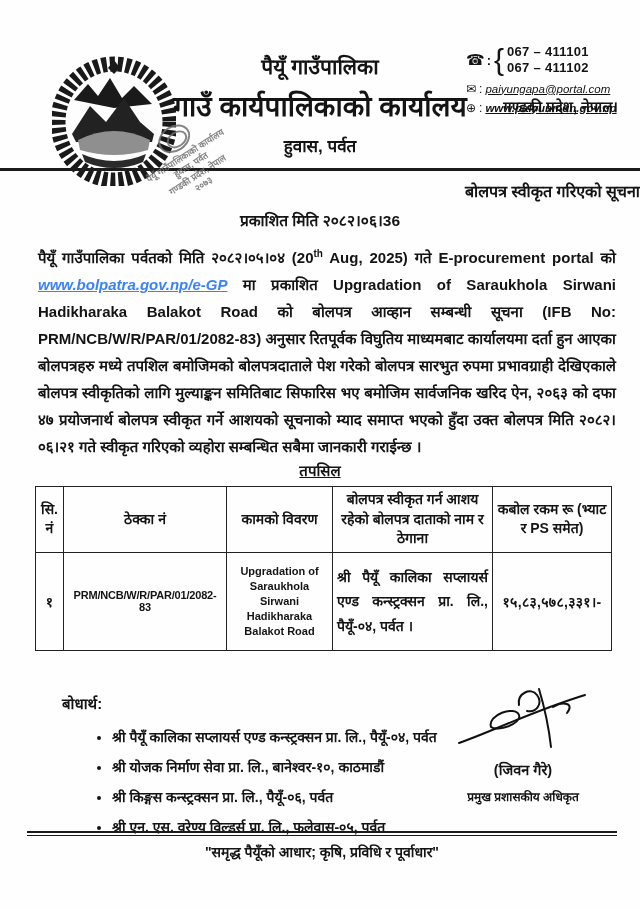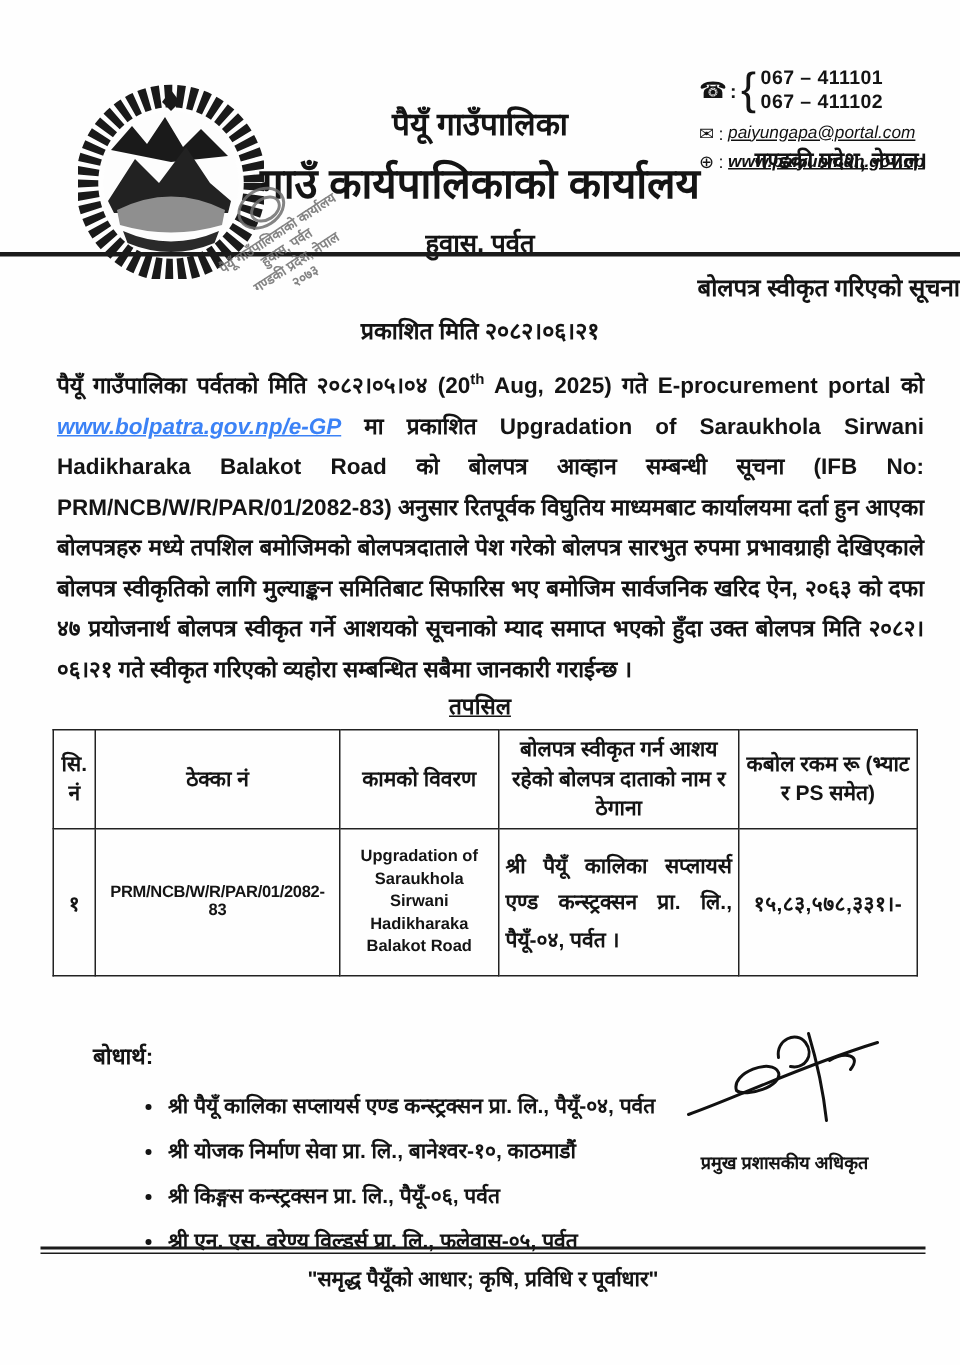--- a/index.html
+++ b/index.html
@@ -5,21 +5,21 @@
   * { margin:0; padding:0; box-sizing:border-box; }
   html,body { background:#e8e8e6; }
   .page {
     position:relative; width:640px; height:910px; margin:0 auto;
     background:#fefefe; color:#141414; overflow:hidden;
     font-family:"Liberation Sans","DejaVu Sans",sans-serif;
   }
   
   .letterhead { position:relative; height:168px; }
   .emblem { position:absolute; left:52px; top:56px; width:124px; height:130px; }
-  .head-center { position:absolute; left:170px; top:68px; width:300px; text-align:center; }
+  .head-center { position:absolute; left:170px; top:52px; width:300px; text-align:center; }
   .muni   { font-size:21px; font-weight:700; }
   .office { font-size:28px; font-weight:700; margin-top:6px; white-space:nowrap; }
   .place  { font-size:17px; font-weight:700; margin-top:10px; }
   .contact { position:absolute; right:14px; top:44px; width:160px; font-size:12px; }
   .phone-row { display:flex; align-items:center; gap:2px; font-weight:700; font-size:13px; }
   .ph-icon { font-size:15px; }
   .brace { font-size:30px; font-weight:400; line-height:1; margin:0 1px; }
   .ph-nums div { line-height:1.25; letter-spacing:.3px; }
   .mail-row, .web-row { margin-top:5px; display:flex; align-items:center; gap:3px; }
   .mail-row .lnk { font-style:italic; text-decoration:underline; color:#111; font-size:11.5px; }
@@ -125,21 +125,21 @@
 
   <div class="stamp">
     <div class="blob"></div>
     <div>पैयूँ गाउँपालिकाको कार्यालय</div>
     <div>हुवास, पर्वत</div>
     <div>गण्डकी प्रदेश, नेपाल</div>
     <div>२०७३</div>
   </div>
 
   <div class="title">बोलपत्र स्वीकृत गरिएको सूचना</div>
-  <div class="pubdate">प्रकाशित मिति २०८२।०६।२१</div>
+  <div class="pubdate">प्रकाशित मिति २०८२।०६।36</div>
 
   <p class="bodytext"><span>पैयूँ गाउँपालिका पर्वतको मिति २०८२।०५।०४ (20</span><sup>th</sup><span class="eng-bold"> Aug, 2025) गते E-procurement portal को </span><span class="link eng-bold">www.bolpatra.gov.np/e-GP</span><span> मा प्रकाशित </span><span class="eng-bold">Upgradation of Saraukhola Sirwani Hadikharaka Balakot Road</span><span> को बोलपत्र आव्हान सम्बन्धी सूचना (IFB No: </span><span class="eng-bold">PRM/NCB/W/R/PAR/01/2082-83</span><span>) अनुसार रितपूर्वक विघुतिय माध्यमबाट कार्यालयमा दर्ता हुन आएका बोलपत्रहरु मध्ये तपशिल बमोजिमको बोलपत्रदाताले पेश गरेको बोलपत्र सारभुत रुपमा प्रभावग्राही देखिएकाले बोलपत्र स्वीकृतिको लागि मुल्याङ्कन समितिबाट सिफारिस भए बमोजिम सार्वजनिक खरिद ऐन, २०६३ को दफा ४७ प्रयोजनार्थ बोलपत्र स्वीकृत गर्ने आशयको सूचनाको म्याद समाप्त भएको हुँदा उक्त बोलपत्र मिति २०८२।०६।२१ गते स्वीकृत गरिएको व्यहोरा सम्बन्धित सबैमा जानकारी गराईन्छ ।</span></p>
 
   <div class="tapsil">तपसिल</div>
   <table class="bid">
     <colgroup>
       <col class="col-sn">
         <col class="col-no">
         <col class="col-work">
         <col class="col-bidder">
@@ -177,20 +177,21 @@
     <div class="sig-block">
       <svg class="sig-scribble" viewBox="0 0 140 72">
         <g fill="none" stroke="#111" stroke-width="2" stroke-linecap="round">
           <path d="M6,58 C40,46 80,26 132,10"></path>
           <path d="M38,42 C34,30 62,20 66,30 C69,39 44,47 38,42 Z"></path>
           <path d="M66,20 C64,8 78,2 84,10 C90,18 84,28 74,26"></path>
           <path d="M86,4 C92,24 96,44 98,62"></path>
           <path d="M100,22 C110,16 122,18 114,28"></path>
         </g>
       </svg>
+      <div class="sig-name">(जिवन गैरे)</div>
       <div class="sig-desig">प्रमुख प्रशासकीय अधिकृत</div>
     </div>
   </div>
 
   <div class="footer">
     <div class="dbl-line"></div>
     <div class="slogan">"समृद्ध पैयूँको आधार; कृषि, प्रविधि र पूर्वाधार"</div>
   </div>
 
 </div>

